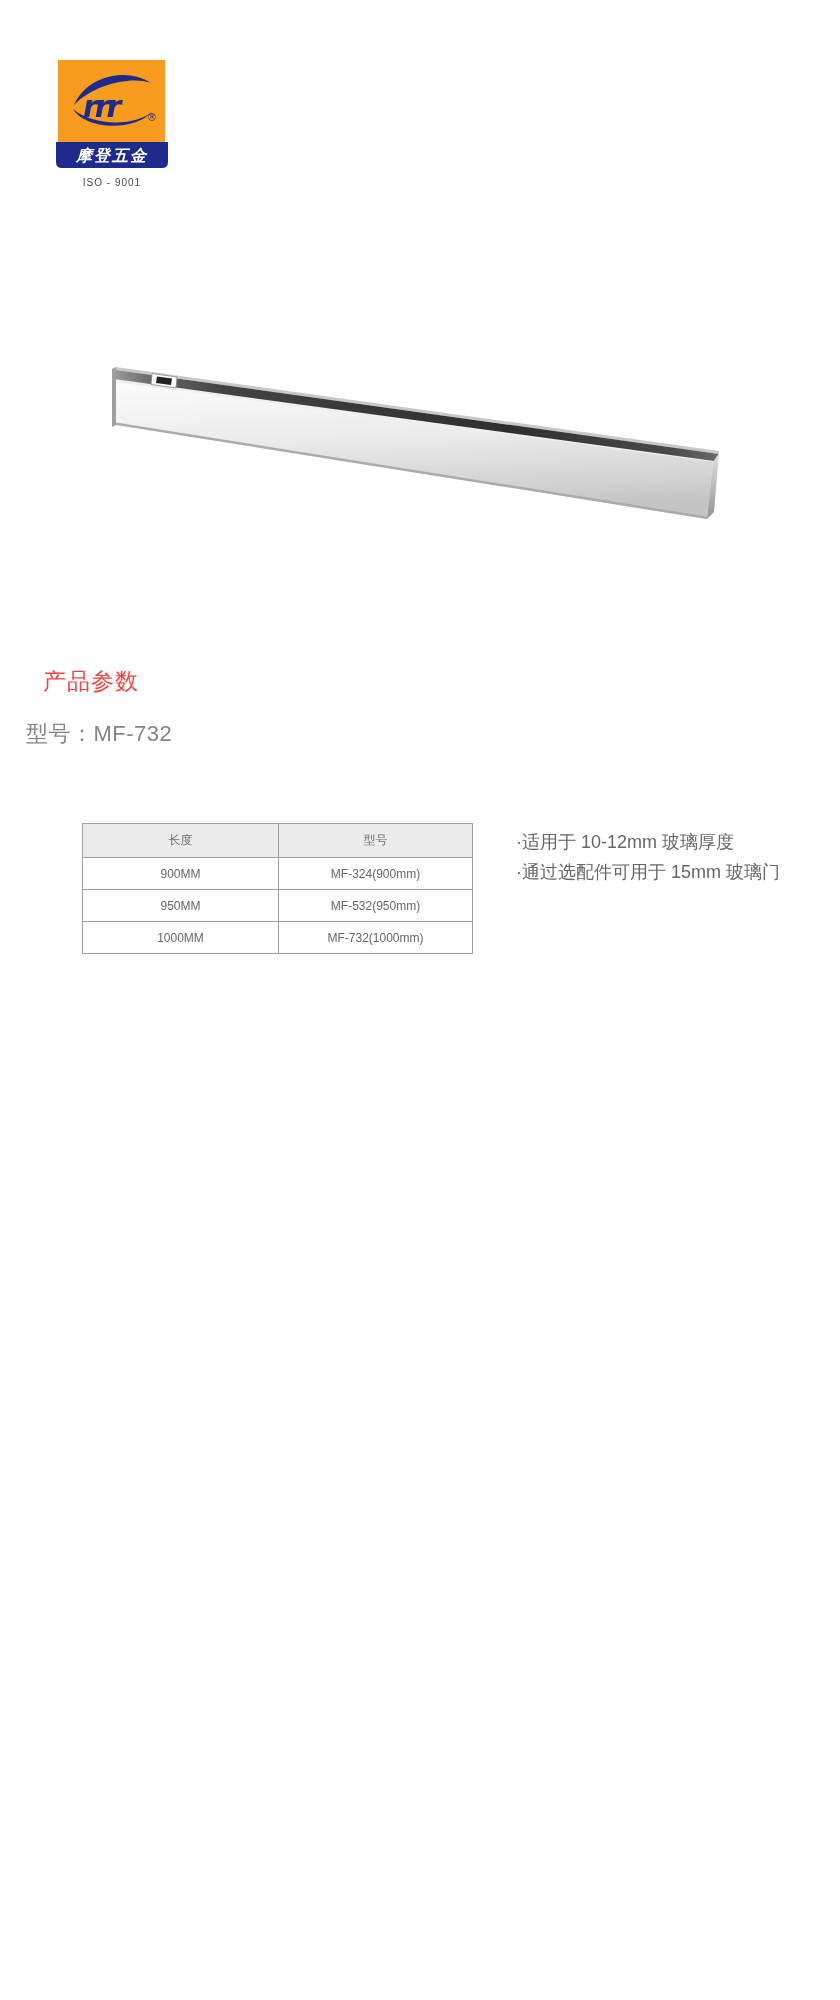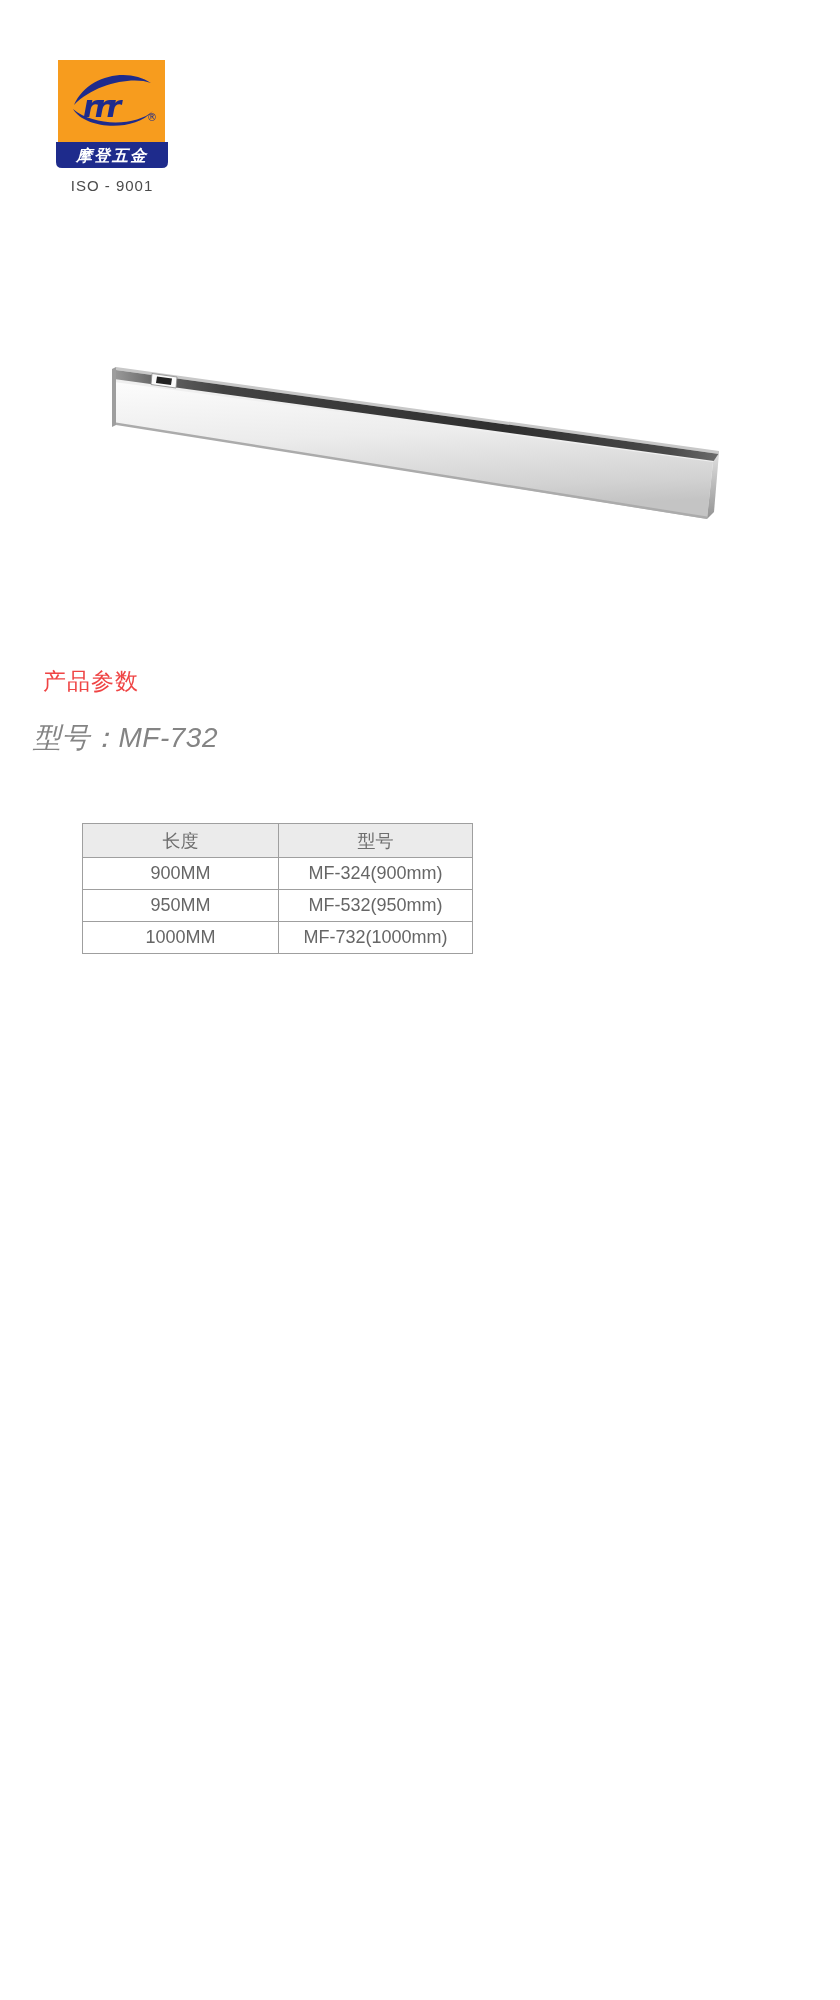--- a/index.html
+++ b/index.html
@@ -5,38 +5,38 @@
   html,body{margin:0;padding:0;background:#fff;}
   .page{
     position:relative;width:792px;height:2000px;background:#ffffff;
     font-family:"Liberation Sans","DejaVu Sans",sans-serif;overflow:hidden;
   }
   
   .brand{position:absolute;left:55px;top:59px;width:114px;}
   .brand svg{display:block;}
   .iso-label{
     position:absolute;left:0;top:118px;width:114px;text-align:center;
-    font-size:15px;color:#4b4b4b;letter-spacing:1px;
+    font-size:10px;color:#4b4b4b;letter-spacing:1px;
   }
   
   .product-svg{position:absolute;left:0;top:0;width:840px;height:560px;}
   
   .section-title{
     position:absolute;left:43px;top:666px;margin:0;
     font-size:23px;font-weight:normal;color:#ef4444;letter-spacing:1px;
   }
   .model-line{
-    position:absolute;left:33px;top:719px;
-    font-size:28px;color:#848484;letter-spacing:0.5px;font-style:italic;
+    position:absolute;left:26px;top:719px;
+    font-size:22px;color:#848484;letter-spacing:0.5px;
   }
   
   .spec-table{
     position:absolute;left:82px;top:823px;width:390px;
     border-collapse:collapse;table-layout:fixed;
-    font-size:18px;color:#666;
+    font-size:12px;color:#666;
   }
   .spec-table th,.spec-table td{
     border:1px solid #9f9f9f;text-align:center;padding:0;
   }
   .spec-table th{
     height:33px;background:#ebebeb;font-weight:normal;color:#6e6e6e;
   }
   .spec-table td{height:31px;}
   .spec-table col.c1{width:196px;}
   .spec-table col.c2{width:194px;}
@@ -135,15 +135,17 @@
         <td>MF-532(950mm)</td>
       </tr>
       <tr>
         <td>1000MM</td>
         <td>MF-732(1000mm)</td>
       </tr>
     </tbody>
   </table>
 
   <ul class="features">
+    <li>·适用于 10-12mm 玻璃厚度</li>
+    <li>·通过选配件可用于 15mm 玻璃门</li>
   </ul>
 
 </div>
 
 </body></html>

